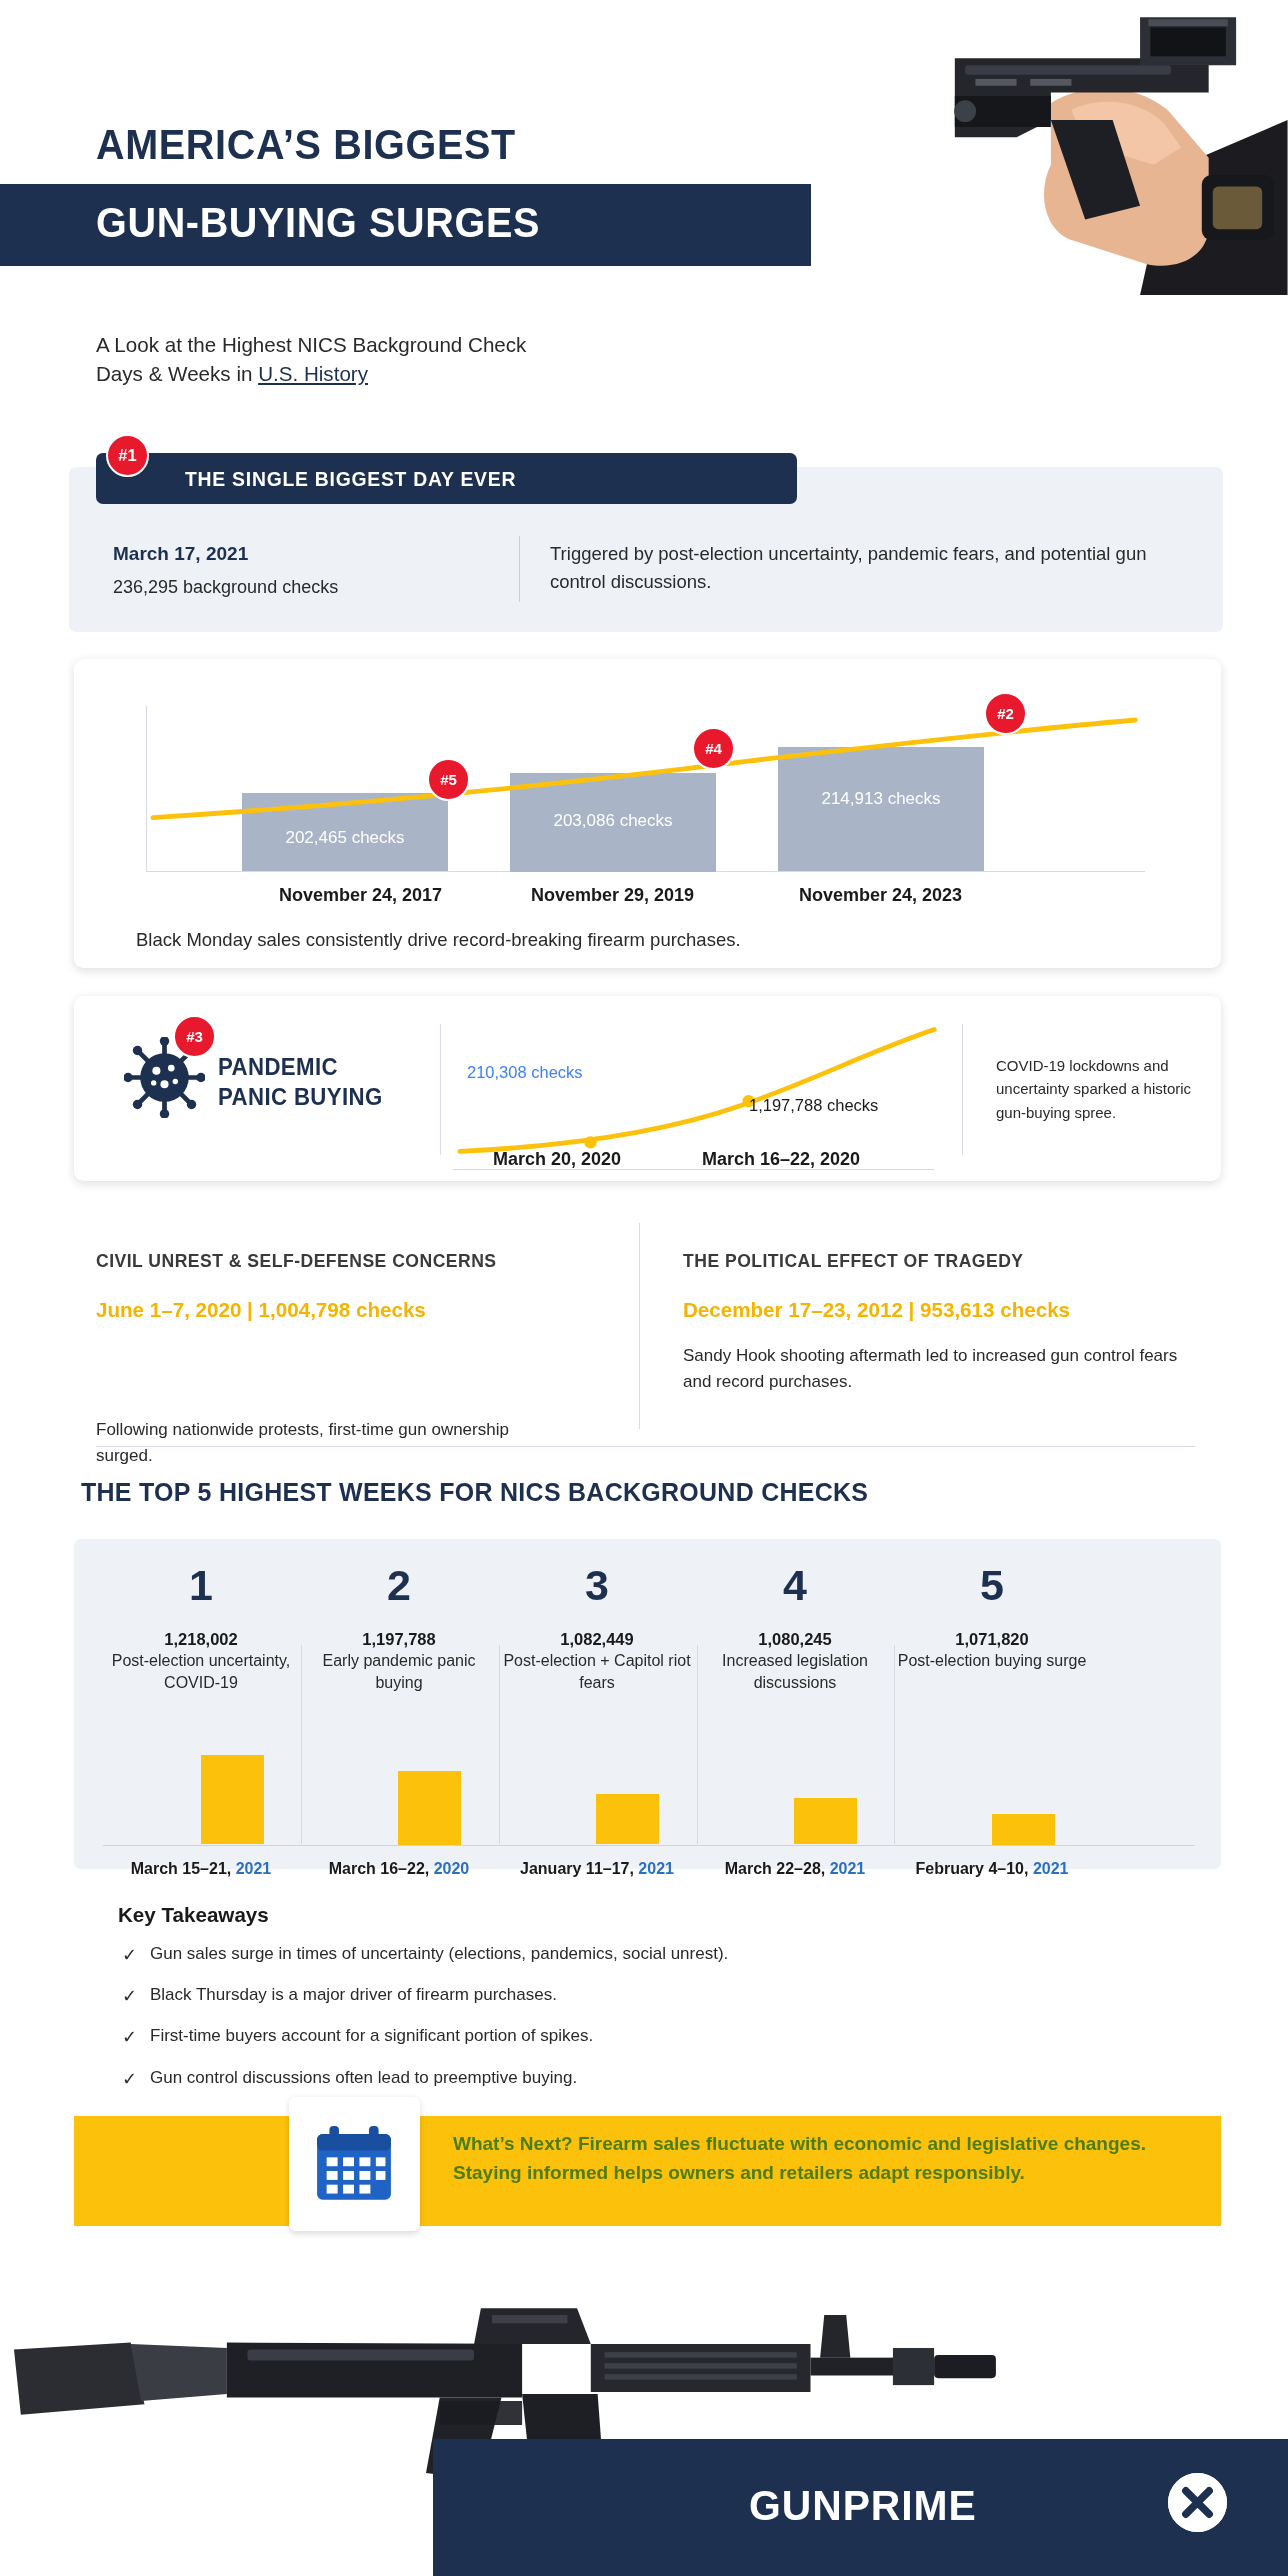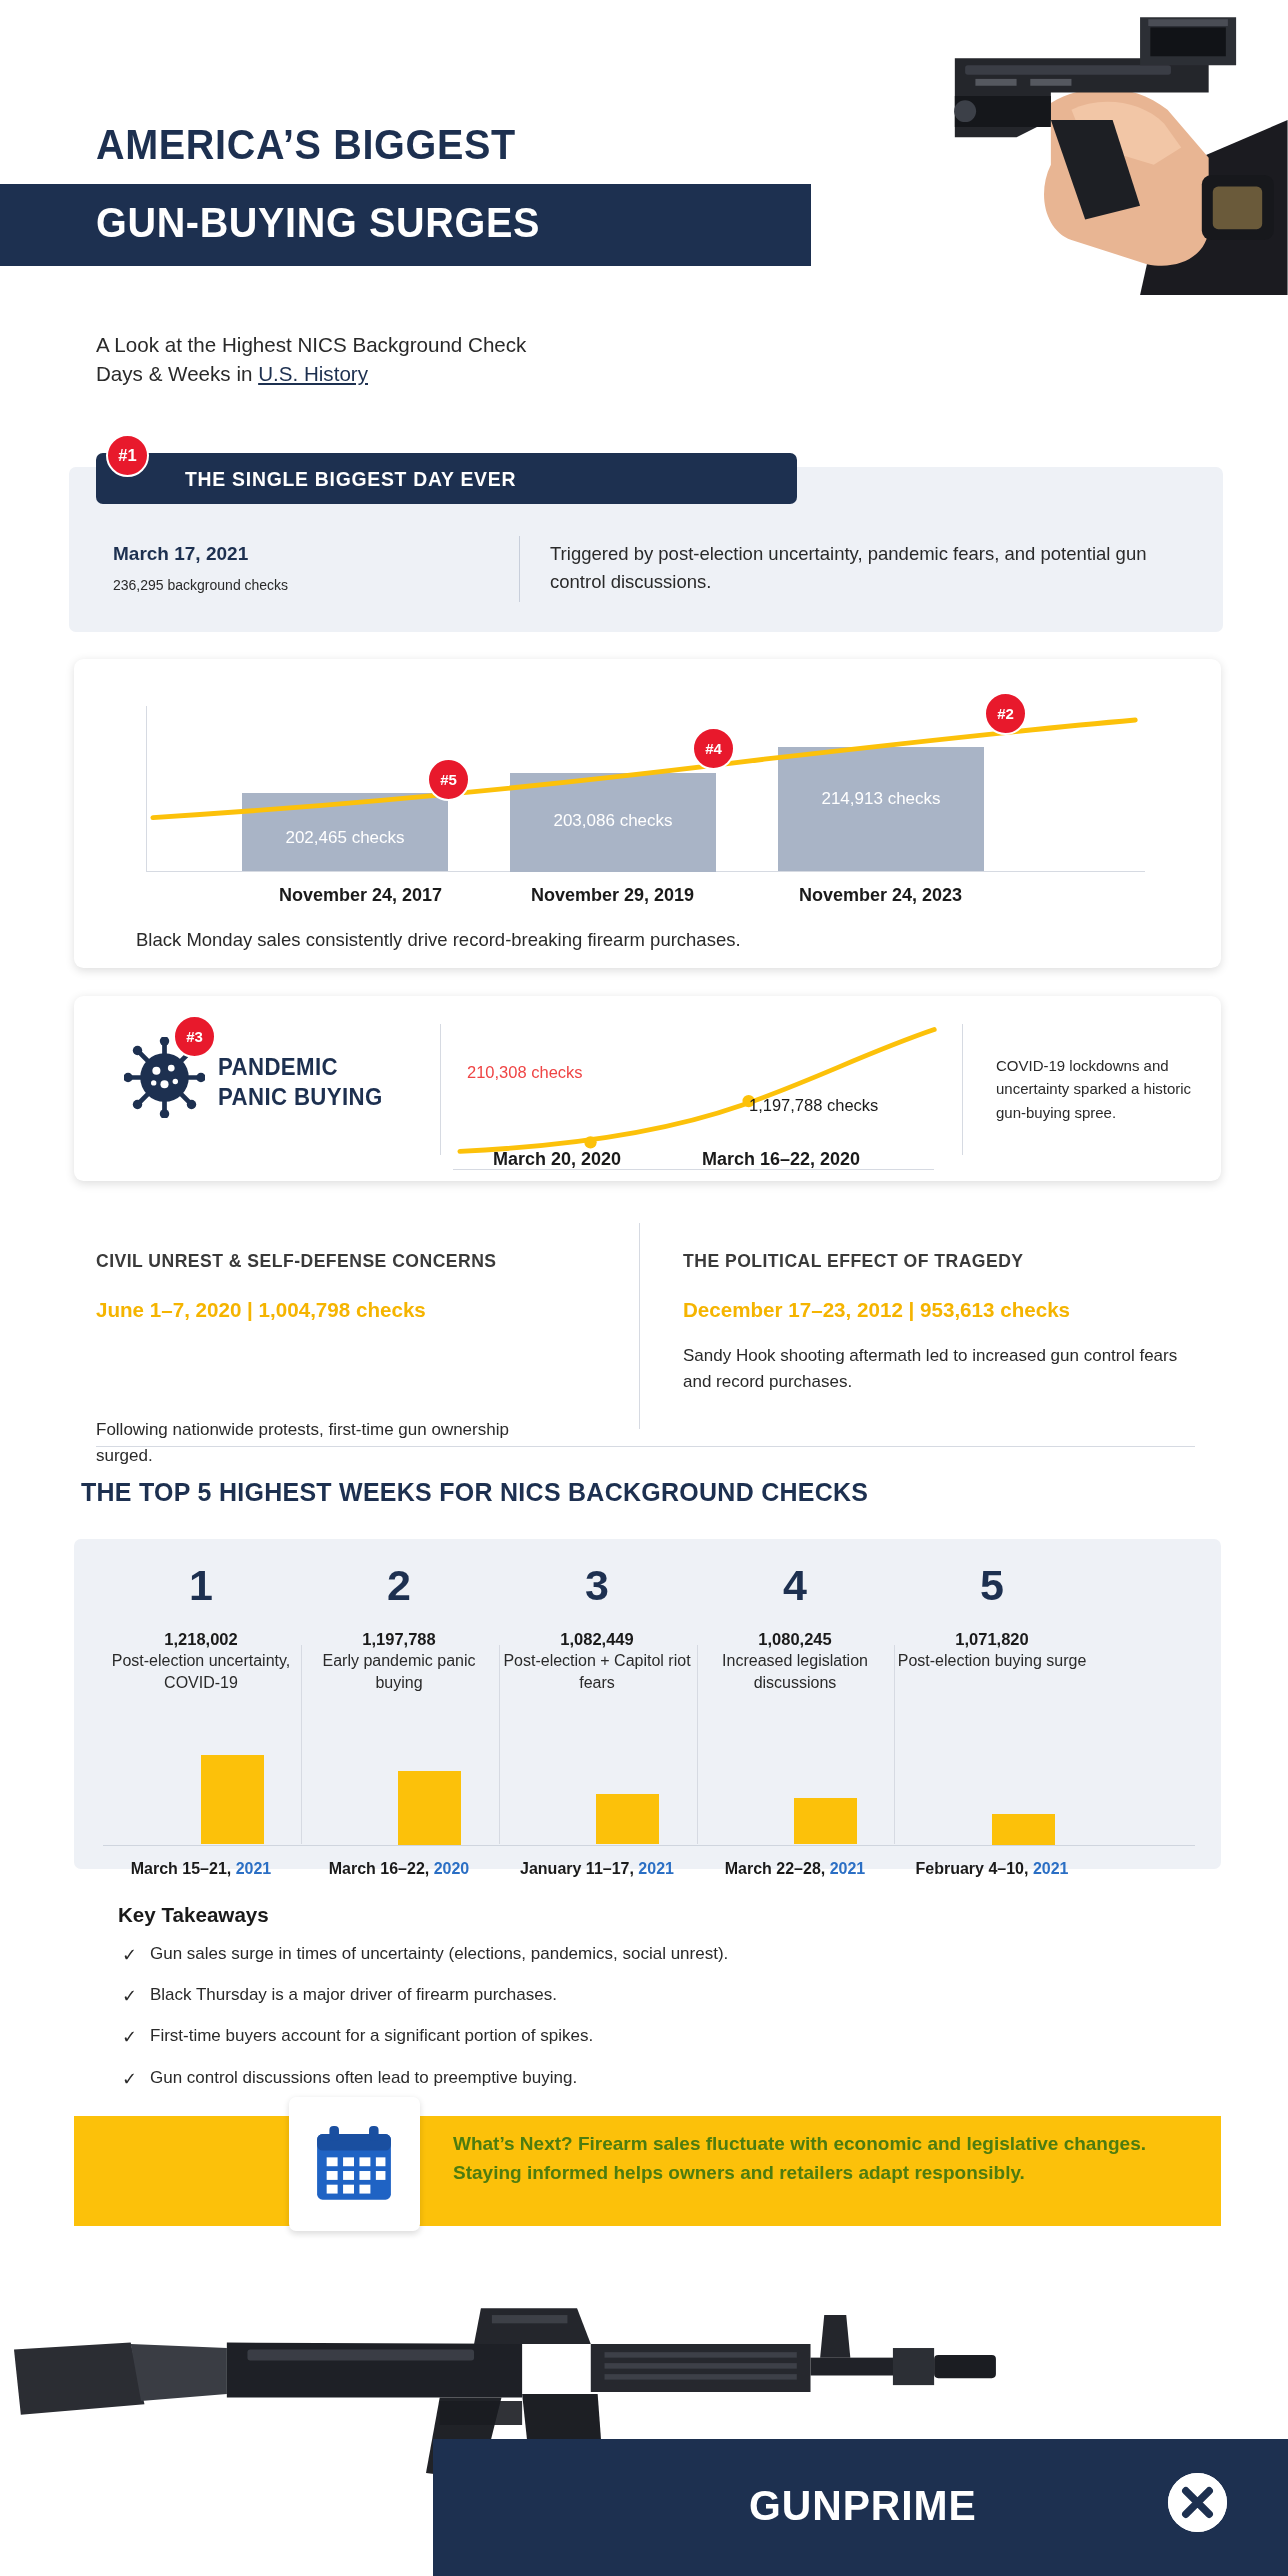--- a/index.html
+++ b/index.html
@@ -122,21 +122,21 @@
   }
   .b1 { left: 106px; top: 434px; width: 43px; height: 43px; font-size: 16.5px; }
   .sec1-date {
     position: absolute;
     left: 113px; top: 543px;
     font-size: 19px; font-weight: bold; color: #1d3050;
   }
   .sec1-checks {
     position: absolute;
     left: 113px; top: 577px;
-    font-size: 14px; color: #2a2a2a;
+    font-size: 18px; color: #2a2a2a;
   }
   .sec1-divider {
     position: absolute;
     left: 519px; top: 536px;
     width: 1.4px; height: 66px; background: #c8cfdb;
   }
   .sec1-desc {
     position: absolute;
     left: 550px; top: 540px;
     width: 618px;
@@ -222,21 +222,21 @@
   .sec3-div-a {
     position: absolute; left: 440px; top: 1024px;
     width: 1.4px; height: 131px; background: #d6dae2;
   }
   .sec3-div-b {
     position: absolute; left: 962px; top: 1024px;
     width: 1.4px; height: 131px; background: #d6dae2;
   }
   .p-val-a {
     position: absolute; left: 467px; top: 1063px;
-    font-size: 16.5px; color: #ef4444;
+    font-size: 16.5px; color: #3b82f6;
   }
   .p-val-b {
     position: absolute; left: 749px; top: 1096px;
     font-size: 16.5px; color: #1a1a1a;
   }
   .p-x-a {
     position: absolute; left: 493px; top: 1149px;
     font-size: 18px; font-weight: bold; color: #1a1a1a;
   }
   .p-x-b {

